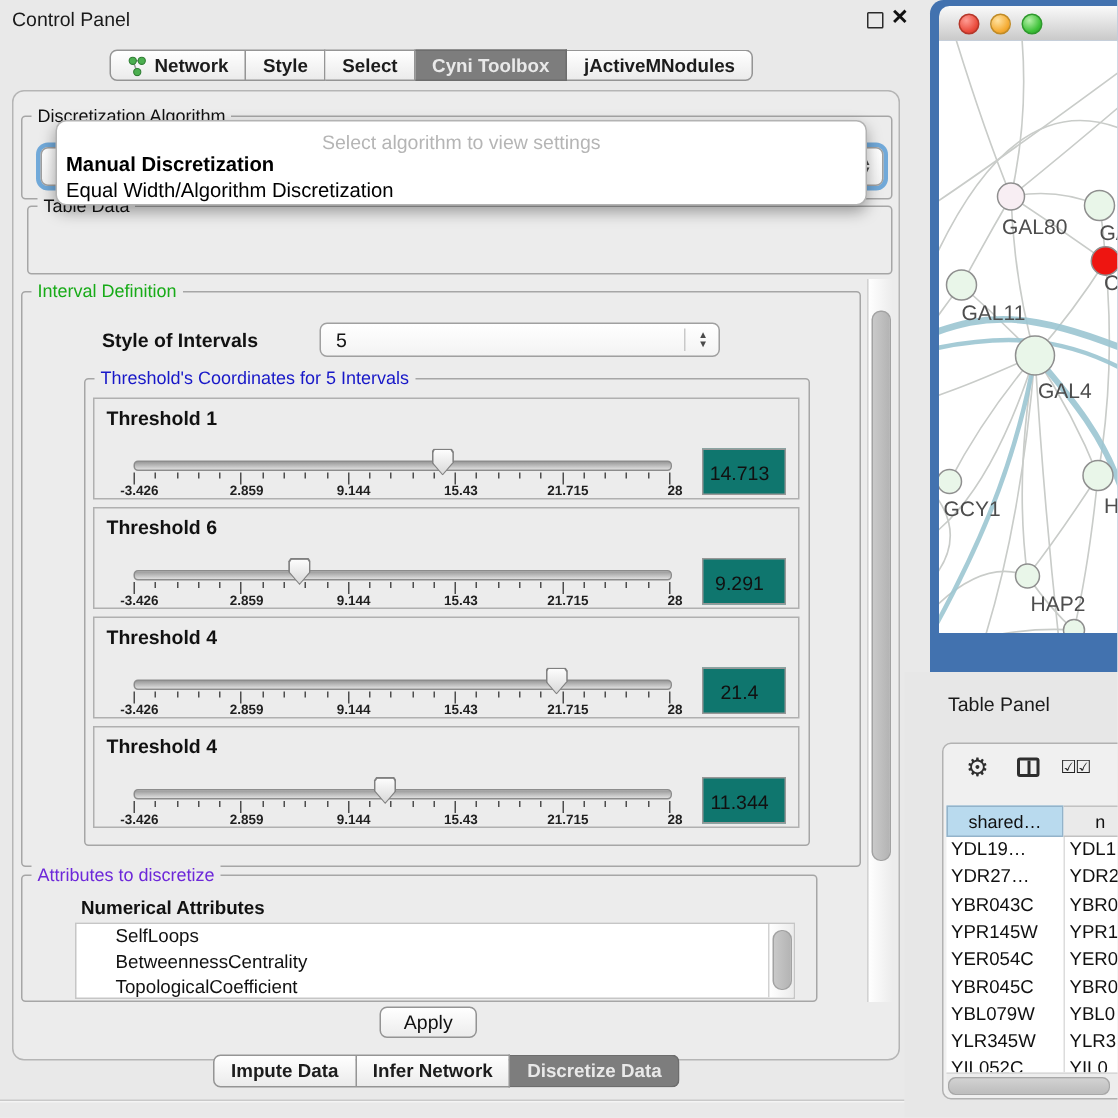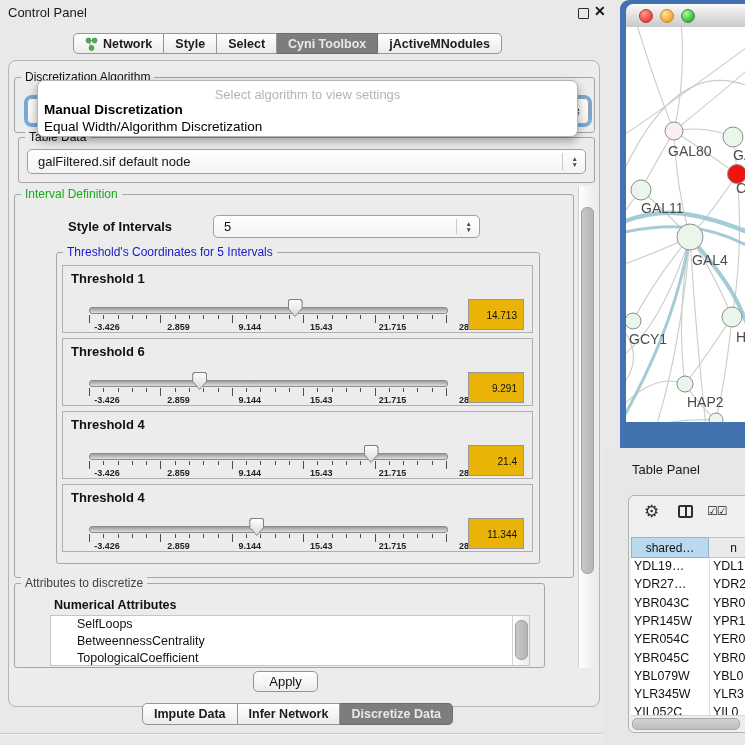--- a/index.html
+++ b/index.html
@@ -28,24 +28,24 @@
   .track{position:absolute;left:26px;top:41px;width:357px;height:5px;border-radius:3px;
          background:linear-gradient(#9b9b9b,#dedede);border:1px solid #8c8c8c}
   .thumb{position:absolute;top:33px;width:15px;height:18px}
   .thumb::before{content:"";position:absolute;inset:0;background:#808080;
          clip-path:polygon(10% 0,90% 0,100% 12%,100% 52%,50% 100%,0 52%,0 12%)}
   .thumb::after{content:"";position:absolute;inset:1px;background:linear-gradient(#fdfdfd,#d9d9d9);
          clip-path:polygon(10% 0,90% 0,100% 12%,100% 52%,50% 100%,0 52%,0 12%)}
   .ticks{position:absolute;left:26px;top:49px;width:357px;height:9px}
   .ticks i{position:absolute;top:0;width:1px;height:4px;background:#4d4d4d}
   .ticks i.maj{height:8px}
-  .tlabs{position:absolute;left:44px;top:56px;width:357px;height:11px}
+  .tlabs{position:absolute;left:30px;top:56px;width:357px;height:11px}
   .tlabs span{position:absolute;transform:translateX(-50%);font-size:9px;font-weight:700;color:#1f1f1f;white-space:nowrap}
-  .vbox{position:absolute;left:405px;top:33px;width:56px;height:31px;background:#eab308;border:1px solid #979797;
-        font-size:10px;text-align:right;line-height:31px;padding-right:6px;box-sizing:border-box}
+  .vbox{position:absolute;left:405px;top:33px;width:56px;height:31px;background:#0f766e;border:1px solid #979797;
+        font-size:13px;text-align:center;line-height:31px;padding-right:6px;box-sizing:border-box}
   
   .vsb-track{position:absolute;background:linear-gradient(to right,#ffffff,#ececec);border-left:1px solid #d2d2d2}
   .vsb-thumb{position:absolute;background:linear-gradient(to right,#c9c9c9,#b4b4b4);border:1px solid #a2a2a2;border-radius:6px}
   
   .tp-cell{position:absolute;box-sizing:border-box;font-size:12px;display:flex;align-items:center;justify-content:center}
   .trow{position:absolute;left:0;width:120px;height:18px;font-size:12.4px;color:#101010;white-space:nowrap}
   .trow .c1{position:absolute;left:3px;top:1px;width:74px;overflow:hidden}
   .trow .c2{position:absolute;left:82px;top:1px;width:36px;overflow:hidden}
   svg text{font-family:"Liberation Sans",sans-serif}
 </style>
@@ -92,28 +92,20 @@
   </div>
   <div class="combo" style="left:27px;top:98px;width:562px;height:26px;box-shadow:0 0 0 3px rgba(92,158,214,0.85)">
     <span class="arrows">
         <span>▲</span>
         <span>▼</span>
       </span>
   </div>
 
   <div class="grp" style="left:18px;top:137px;width:575px;height:44px">
     <span class="gt" style="color:#111">Table Data</span>
-  </div>
-  <div class="combo" style="left:27px;top:149px;width:559px;height:25px">
-    <span>galFiltered.sif default node</span>
-    <span class="cdiv"></span>
-    <span class="arrows">
-        <span>▲</span>
-        <span>▼</span>
-      </span>
   </div>
 
   <div class="grp" style="left:14px;top:194px;width:558px;height:382px">
     <span class="gt" style="color:#18ab18">Interval Definition</span>
   </div>
   <span class="abs" style="left:68px;top:219px;font-size:13px;font-weight:700">Style of Intervals</span>
   <div class="combo" style="left:213px;top:215px;width:267px;height:23px">
     <span>5</span>
     <span class="cdiv"></span>
     <span class="arrows">
@@ -289,21 +281,21 @@
         <span style="left: 20%;">2.859</span>
         <span style="left: 40%;">9.144</span>
         <span style="left: 60%;">15.43</span>
         <span style="left: 80%;">21.715</span>
         <span style="left: 100%;">28</span>
       </div>
     <div class="vbox">11.344</div>
   </div>
 
   <div class="grp" style="left:14px;top:583px;width:529px;height:83px">
-    <span class="gt" style="color:#404040">Attributes to discretize</span>
+    <span class="gt" style="color:#6d28d9">Attributes to discretize</span>
   </div>
   <span class="abs" style="left:54px;top:598px;font-size:12.5px;font-weight:700">Numerical Attributes</span>
   <div class="abs" style="left:50px;top:615px;width:480px;height:51px;background:#fff;border:1px solid #c6c6c6;box-sizing:border-box;overflow:hidden">
     <div style="padding-left:26px;font-size:12.5px;line-height:17px">SelfLoops</div>
     <div style="padding-left:26px;font-size:12.5px;line-height:17px">BetweennessCentrality</div>
     <div style="padding-left:26px;font-size:12.5px;line-height:17px">TopologicalCoefficient</div>
     <div class="vsb-track" style="right:0;top:0;width:16px;height:49px">
       <div class="vsb-thumb" style="left:2px;top:4px;width:11px;height:38px"></div>
     </div>
   </div>

